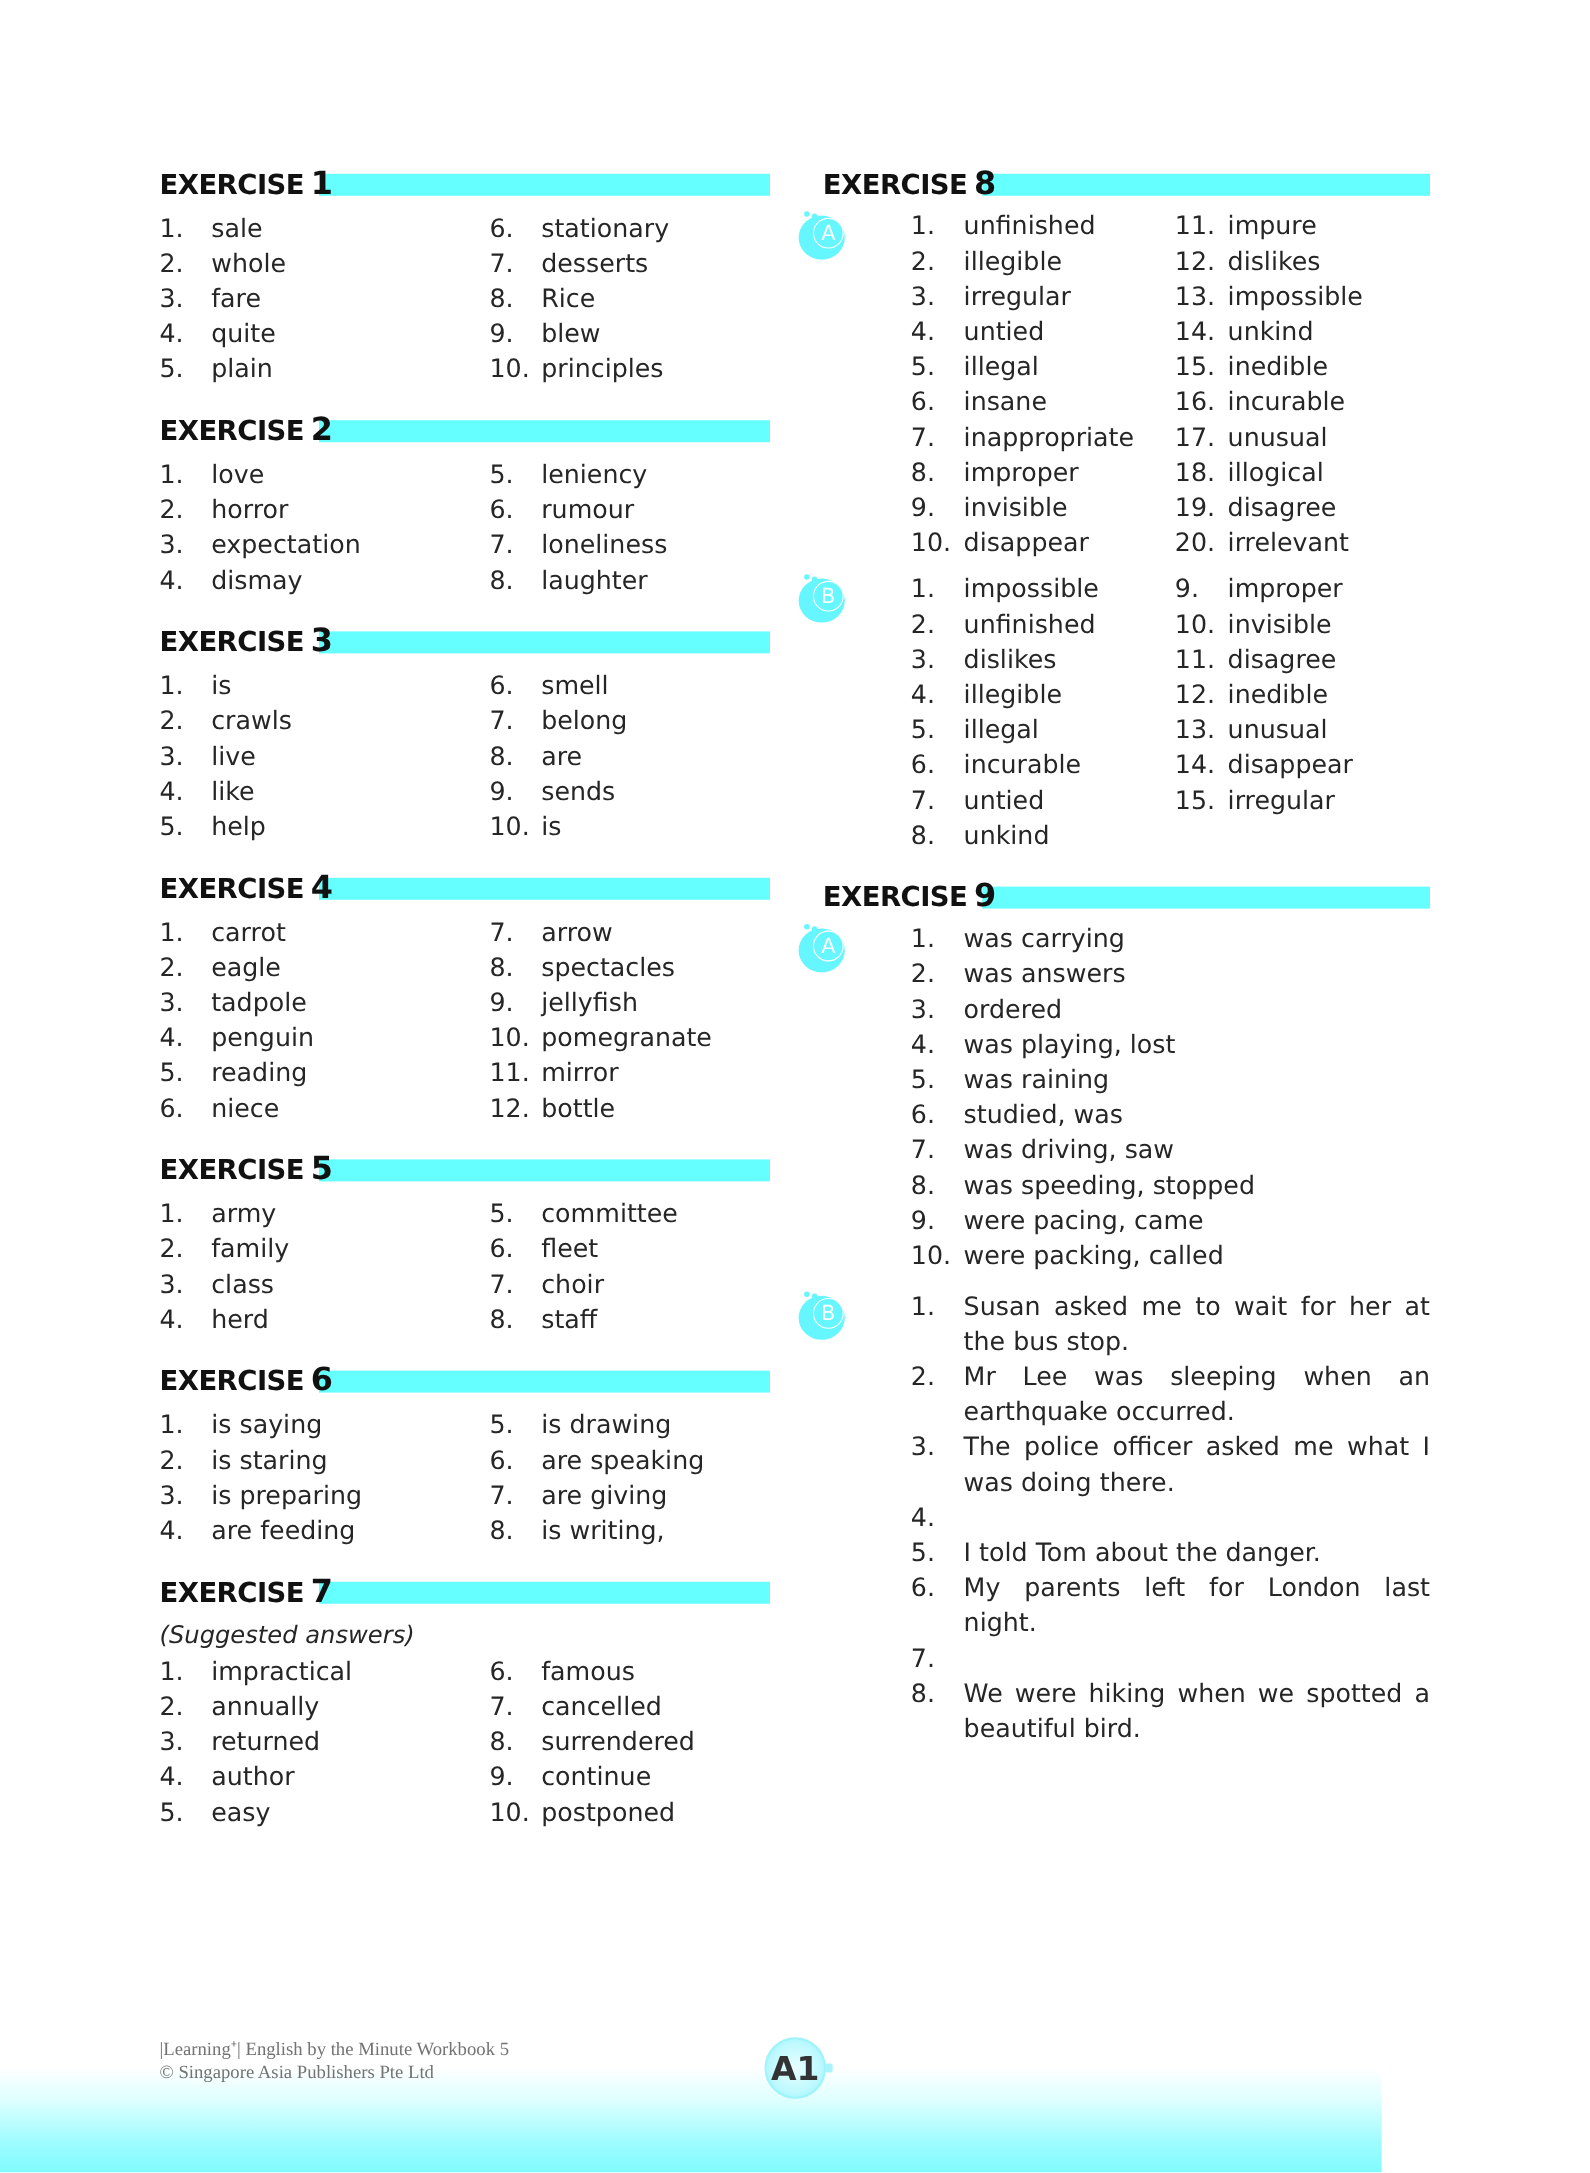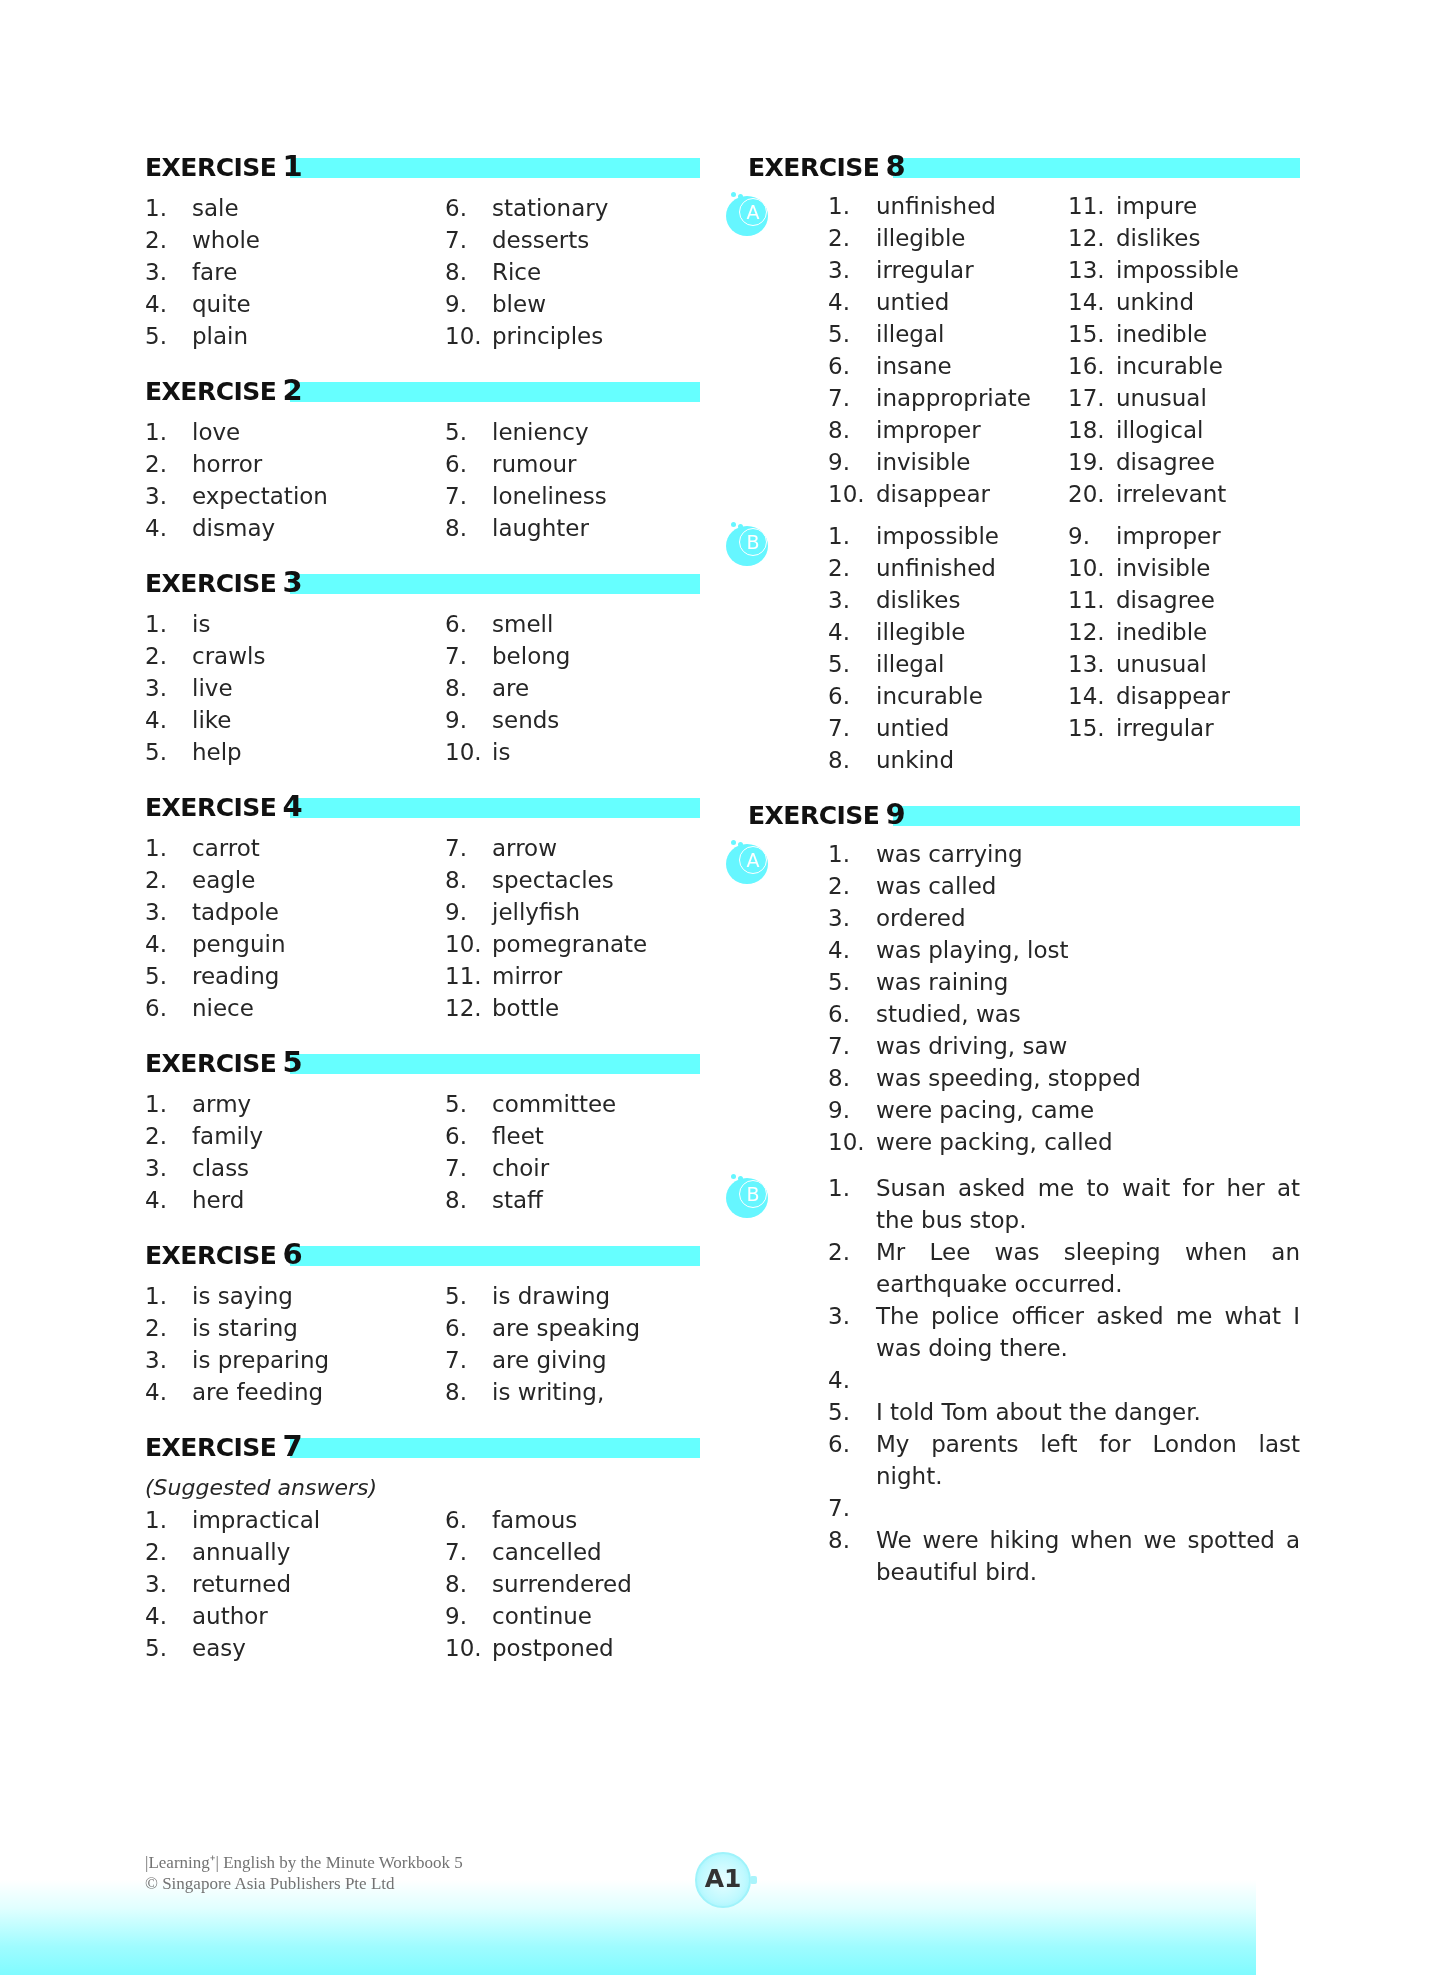--- a/index.html
+++ b/index.html
@@ -92,21 +92,21 @@
     .page-badge .ring {
       position: absolute; left: 0; top: 0; width: 56px; height: 56px; border-radius: 50%;
       background: radial-gradient(circle, #e8feff 0%, #bff9ff 60%, #8ef2fb 100%);
       border: 2px solid #9ff3fb;
     }
     .page-badge .knob {
       position: absolute; right: -6px; top: 24px; width: 7px; height: 8px; background: #a9f4fb; border-radius: 2px;
     }
     .page-badge .label {
       position: absolute; left: 0; top: 12px; width: 56px; text-align: center;
-      font-family: "DejaVu Sans", sans-serif; font-weight: bold; font-size: 25px; color: #333;
+      font-family: "DejaVu Sans", sans-serif; font-weight: bold; font-size: 30px; color: #333;
     }
   </style>
 </head>
 <body>
 
 <div class="page">
   <div class="bottom-gradient"></div>
 
   <div class="col col-left" id="left-col">
       <div class="ex-block" style="margin-bottom: 22px;">
@@ -752,21 +752,21 @@
         <div class="rows">
             <div class="row">
               <div class="cell cell-a" style="width: 460px;">
                 <span class="num">1.</span>
                 <span class="ans">was carrying</span>
               </div>
             </div>
             <div class="row">
               <div class="cell cell-a" style="width: 460px;">
                 <span class="num">2.</span>
-                <span class="ans">was called</span>
+                <span class="ans">was answers</span>
               </div>
             </div>
             <div class="row">
               <div class="cell cell-a" style="width: 460px;">
                 <span class="num">3.</span>
                 <span class="ans">ordered</span>
               </div>
             </div>
             <div class="row">
               <div class="cell cell-a" style="width: 460px;">

